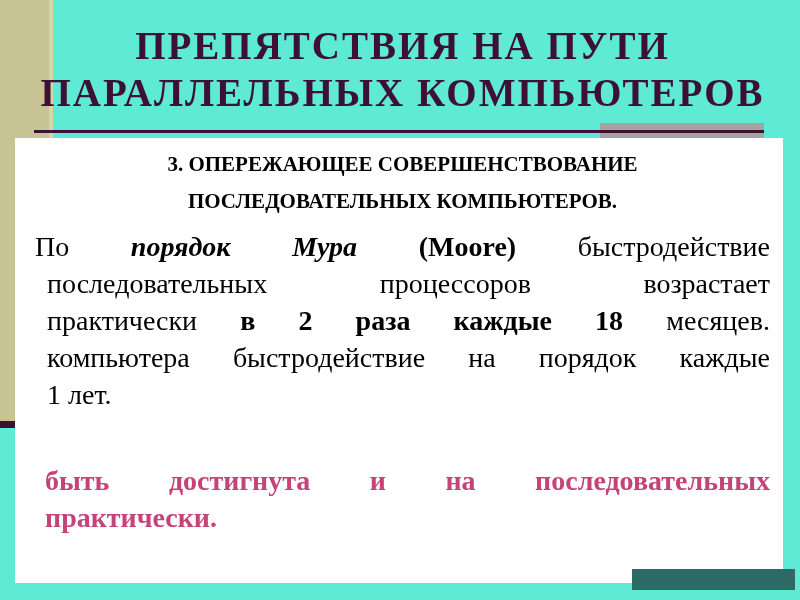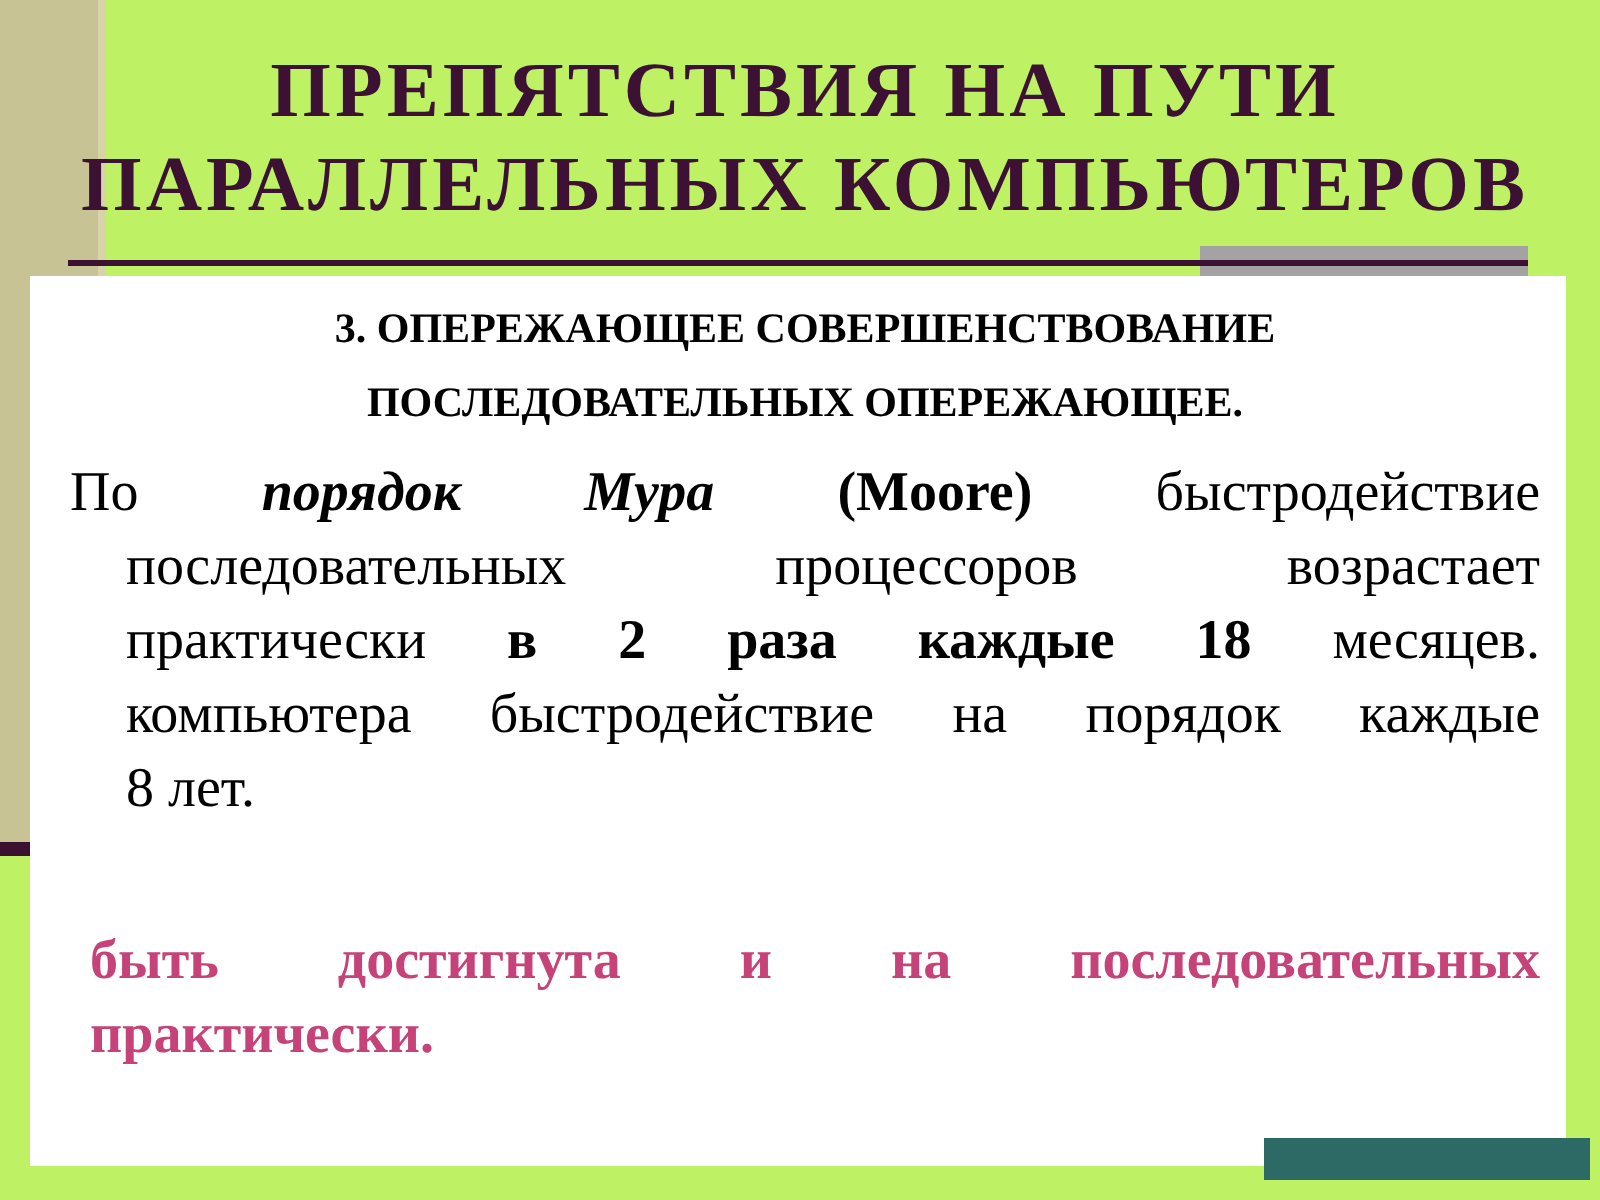--- a/index.html
+++ b/index.html
@@ -1,20 +1,20 @@
 <!DOCTYPE html>
 <html><head>
 <meta charset="utf-8">
 <style>
   html, body { margin: 0; padding: 0; }
   .slide {
     position: relative;
     width: 800px;
     height: 600px;
-    background: #bef264;
+    background: #5eead4;
     overflow: hidden;
     font-family: "Liberation Serif", "DejaVu Serif", serif;
   }
   .sidebar {
     position: absolute; left: 0; top: 0;
     width: 49px; height: 421px;
     background: #c7c394;
     border-right: 4px solid #d8d4a8;
     border-bottom: 7px solid #3c1030;
     z-index: 1;
@@ -69,21 +69,21 @@
   .para-conclusion {
     position: absolute; left: 38px; top: 462px;
     width: 732px;
     font-size: 28px;
     line-height: 37px;
     font-weight: bold;
     color: #c64379;
     z-index: 5;
   }
   .jline { text-align: justify; text-align-last: justify; }
-  .cont  { margin-left: 28px; }
+  .cont  { margin-left: 12px; }
   .cont2 { margin-left: 7px; }
   .bi { font-weight: bold; font-style: italic; }
   .b  { font-weight: bold; }
   .teal-bar {
     position: absolute; left: 632px; top: 569px;
     width: 163px; height: 21px;
     background: #2d6a66;
     z-index: 6;
   }
 </style>
@@ -99,38 +99,38 @@
 
   <div class="white-box"></div>
 
   <div class="slide-title">
     <div>ПРЕПЯТСТВИЯ НА ПУТИ</div>
     <div>ПАРАЛЛЕЛЬНЫХ КОМПЬЮТЕРОВ</div>
   </div>
 
   <div class="section-heading">
     <div>3. ОПЕРЕЖАЮЩЕЕ СОВЕРШЕНСТВОВАНИЕ</div>
-    <div>ПОСЛЕДОВАТЕЛЬНЫХ ОПЕРЕЖАЮЩЕЕ.</div>
+    <div>ПОСЛЕДОВАТЕЛЬНЫХ КОМПЬЮТЕРОВ.</div>
   </div>
 
   <div class="para-moore">
     <div class="jline">
       <span>По</span>
       <span class="bi">порядок Мура</span>
       <span class="b">(Moore)</span>
       <span>быстродействие</span>
     </div>
     <div class="jline cont">последовательных процессоров возрастает</div>
     <div class="jline cont">
       <span>практически</span>
       <span class="b">в 2 раза каждые 18</span>
       <span>месяцев.</span>
     </div>
     <div class="jline cont">компьютера быстродействие на порядок каждые</div>
-    <div class="cont">8 лет.</div>
+    <div class="cont">1 лет.</div>
   </div>
 
   <div class="para-conclusion">
     <div class="jline cont2">быть достигнута и на последовательных</div>
     <div class="cont2">практически.</div>
   </div>
 
   <div class="teal-bar"></div>
 
 </div>

